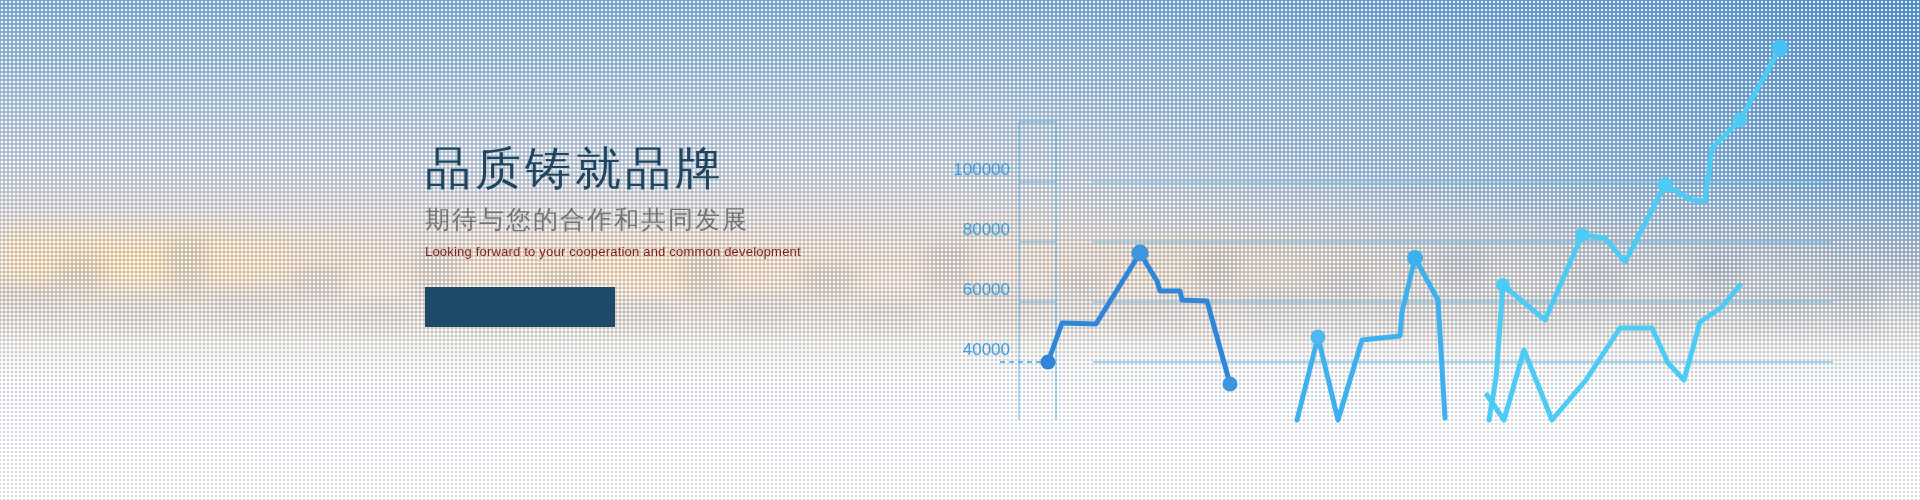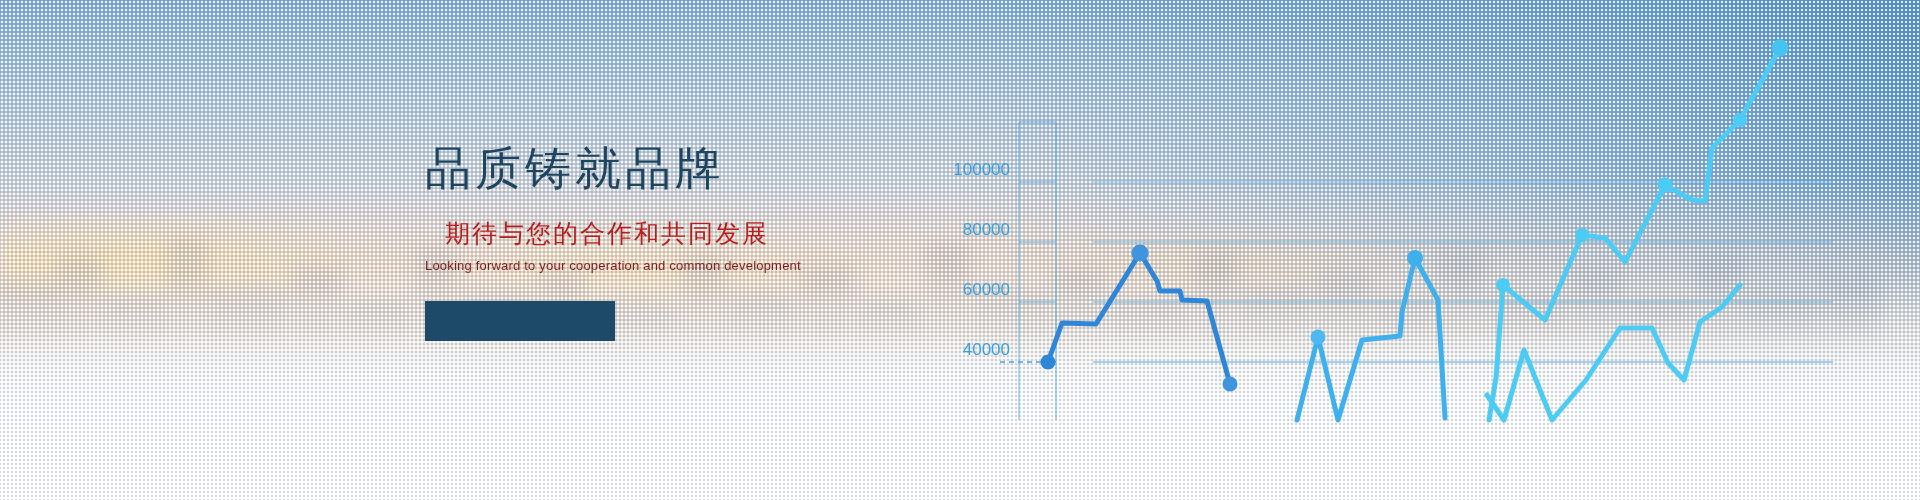--- a/index.html
+++ b/index.html
@@ -78,24 +78,23 @@
   .copy{
     position:absolute;left:425px;top:142px;width:416px;
   }
   .title{
     font-size:46px;line-height:1.15;letter-spacing:4px;
     color:#1d4561;font-weight:400;margin:0;
     font-family:"DejaVu Sans","Liberation Sans",sans-serif;
     white-space:nowrap;
   }
   .subtitle{
-    margin:22px 0 0 0;font-size:25px;letter-spacing:2px;
-    color:#b91c1c;font-weight:400;white-space:nowrap;
+    margin:8px 0 0 0;font-size:25px;letter-spacing:2px;
+    color:#737373;font-weight:400;white-space:nowrap;
     font-family:"DejaVu Sans","Liberation Sans",sans-serif;
-    padding-left:20px;
   }
   .subtitle-en{
     margin:8px 0 0 0;font-size:13px;letter-spacing:.2px;
     color:#7f1d1d;font-weight:400;white-space:nowrap;
   }
   .cta{
     display:block;margin-top:28px;width:190px;height:40px;
     background:#1d4a69;border:0;border-radius:0;cursor:pointer;
     color:#ffffff;font-size:14px;letter-spacing:3px;
     font-family:"DejaVu Sans","Liberation Sans",sans-serif;

